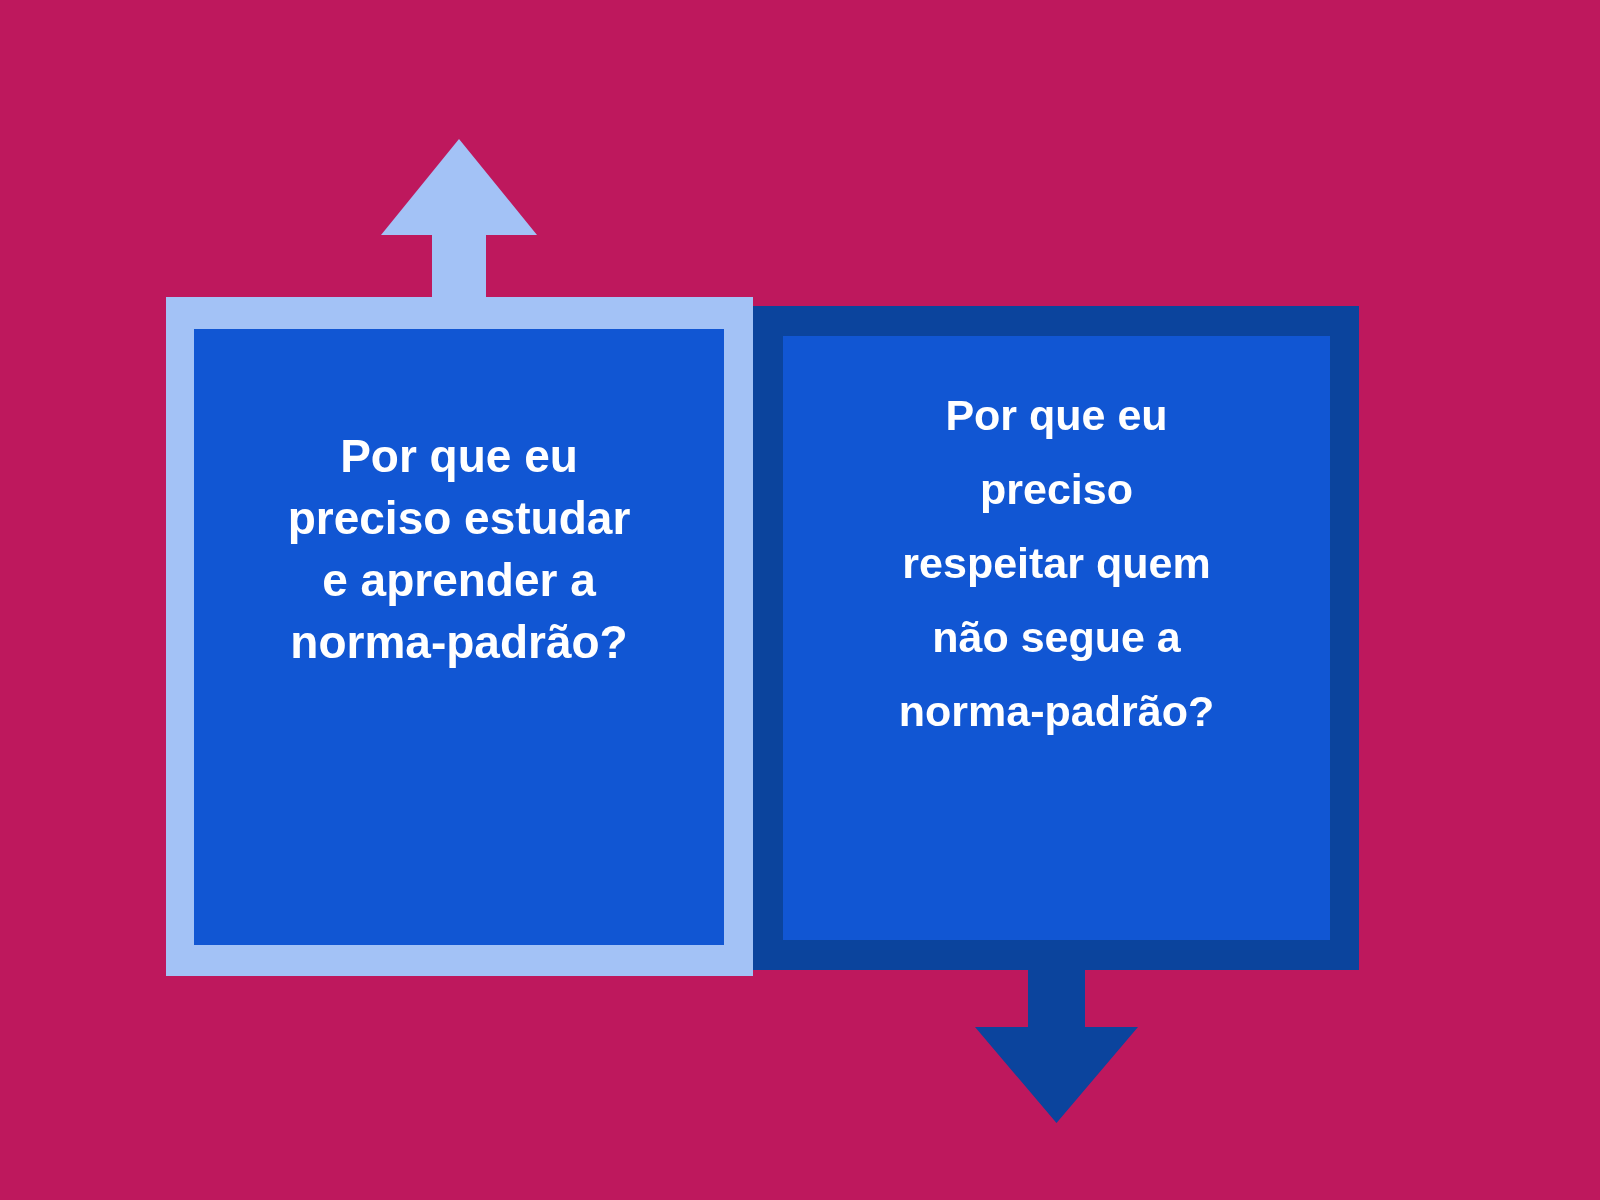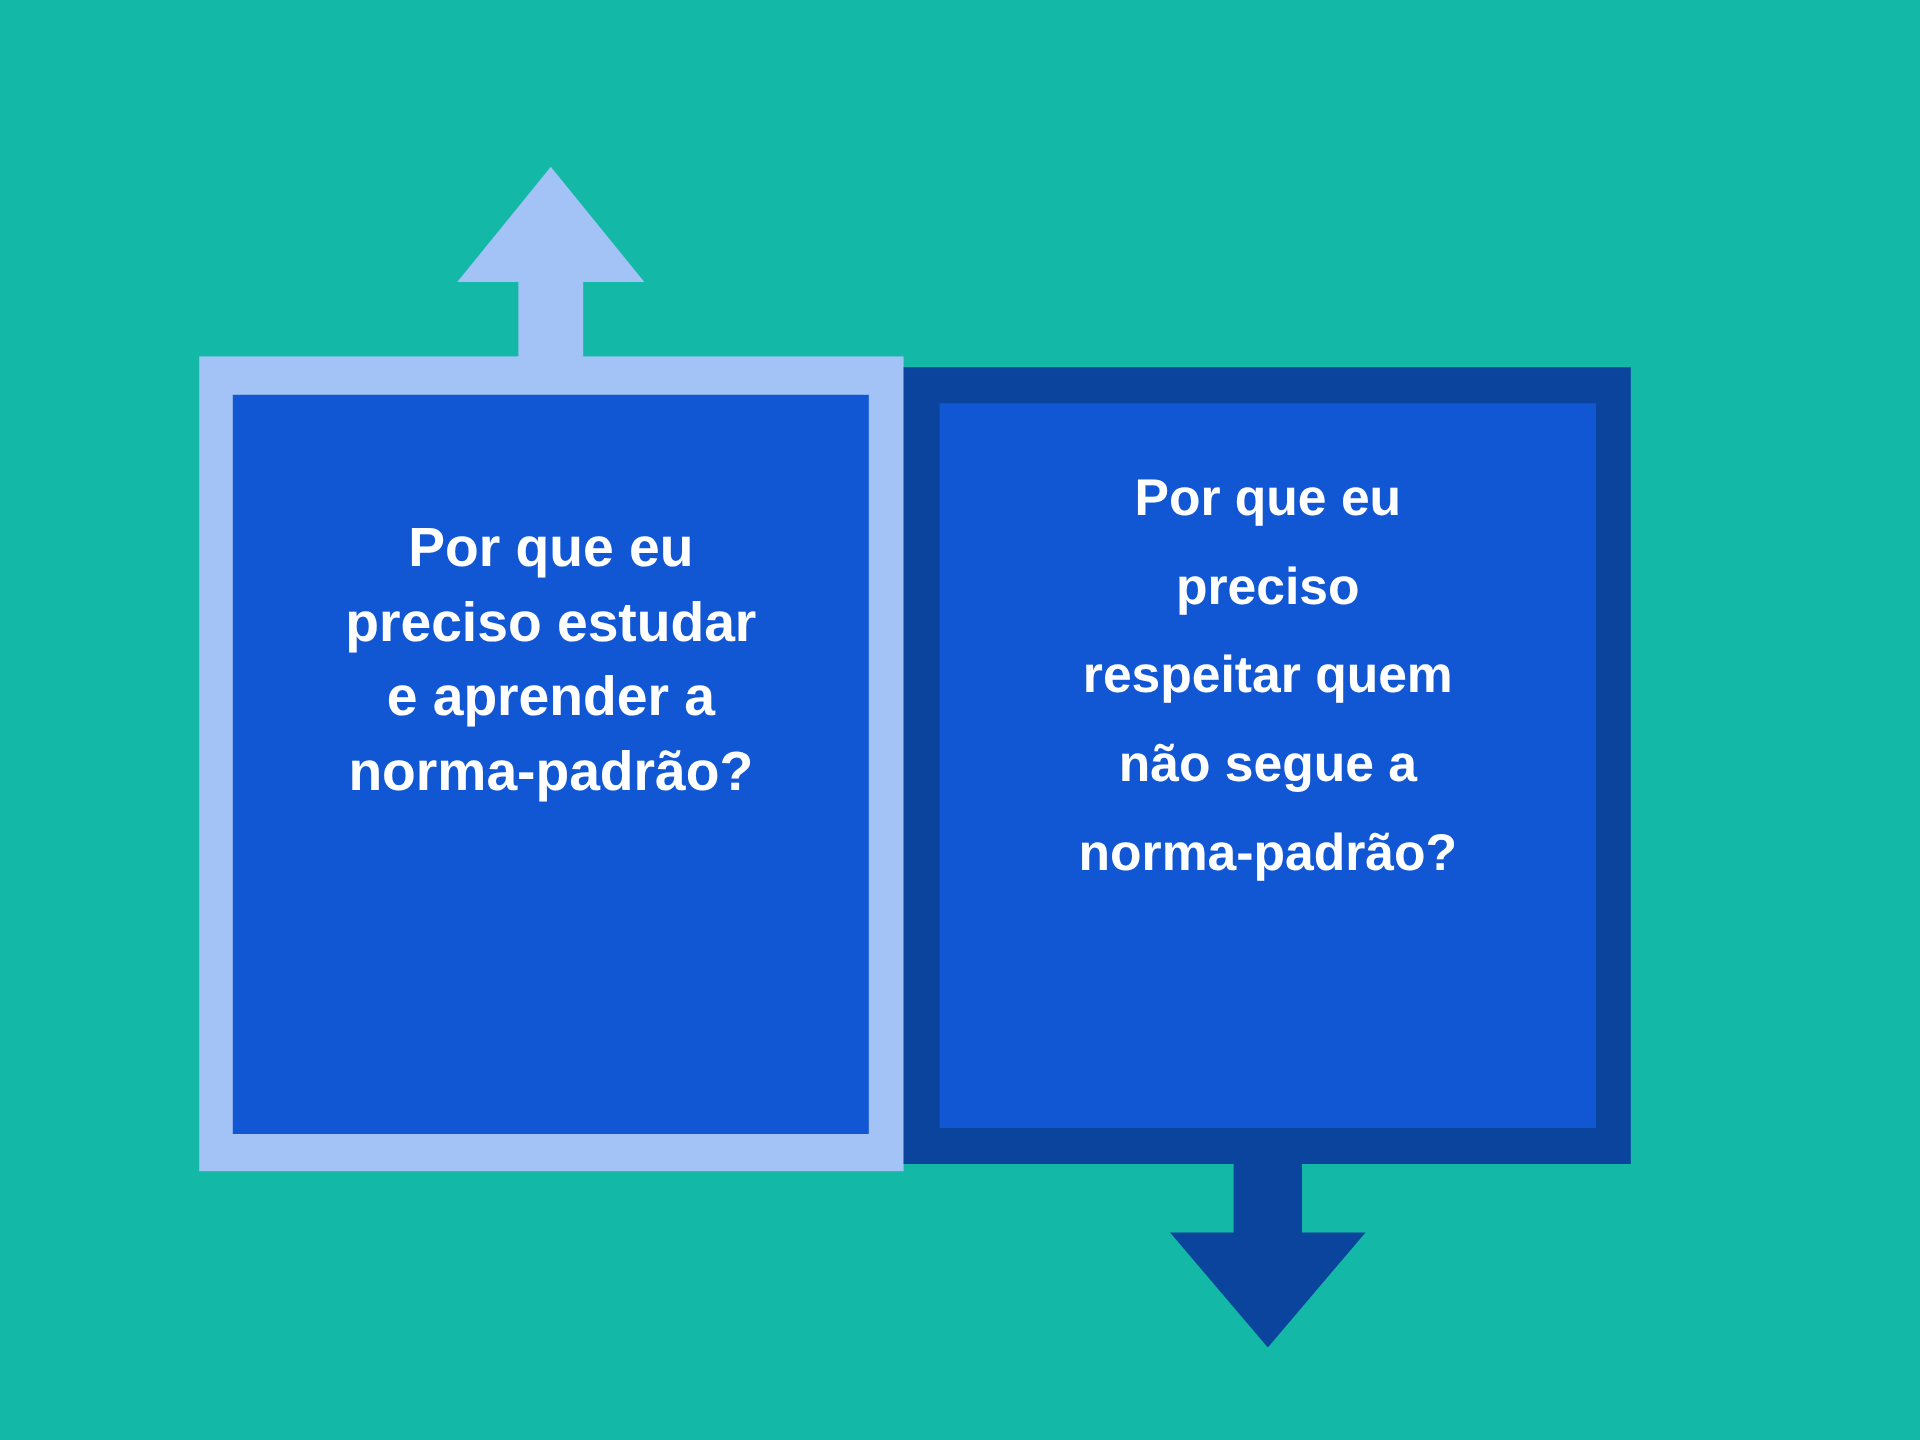--- a/index.html
+++ b/index.html
@@ -4,21 +4,21 @@
 <style>
   html, body {
     margin: 0;
     padding: 0;
     background: #ffffff;
   }
   .canvas {
     position: relative;
     width: 1600px;
     height: 1200px;
-    background: #14b8a6;
+    background: #be185d;
     overflow: hidden;
     font-family: "Liberation Sans", sans-serif;
   }
   .card {
     position: absolute;
     box-sizing: border-box;
   }
   .card-left {
     left: 166px;
     top: 297px;

